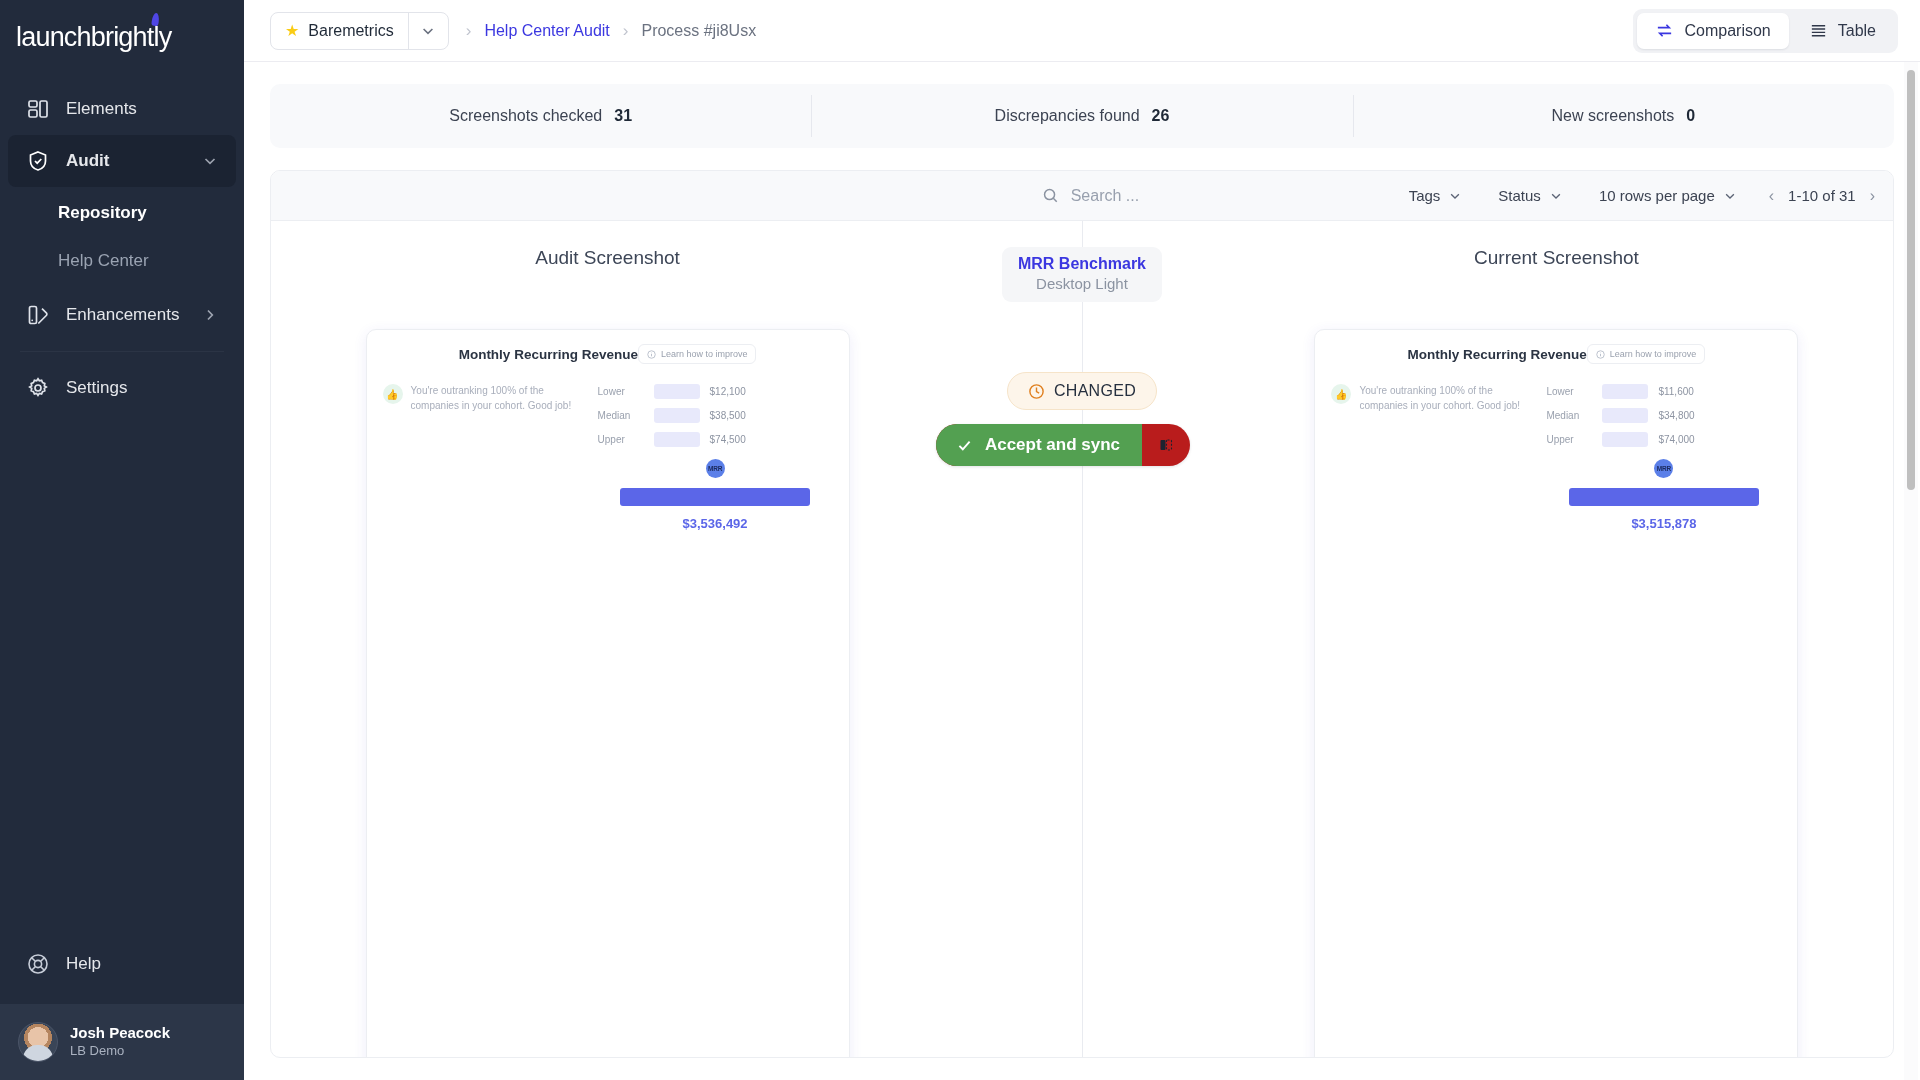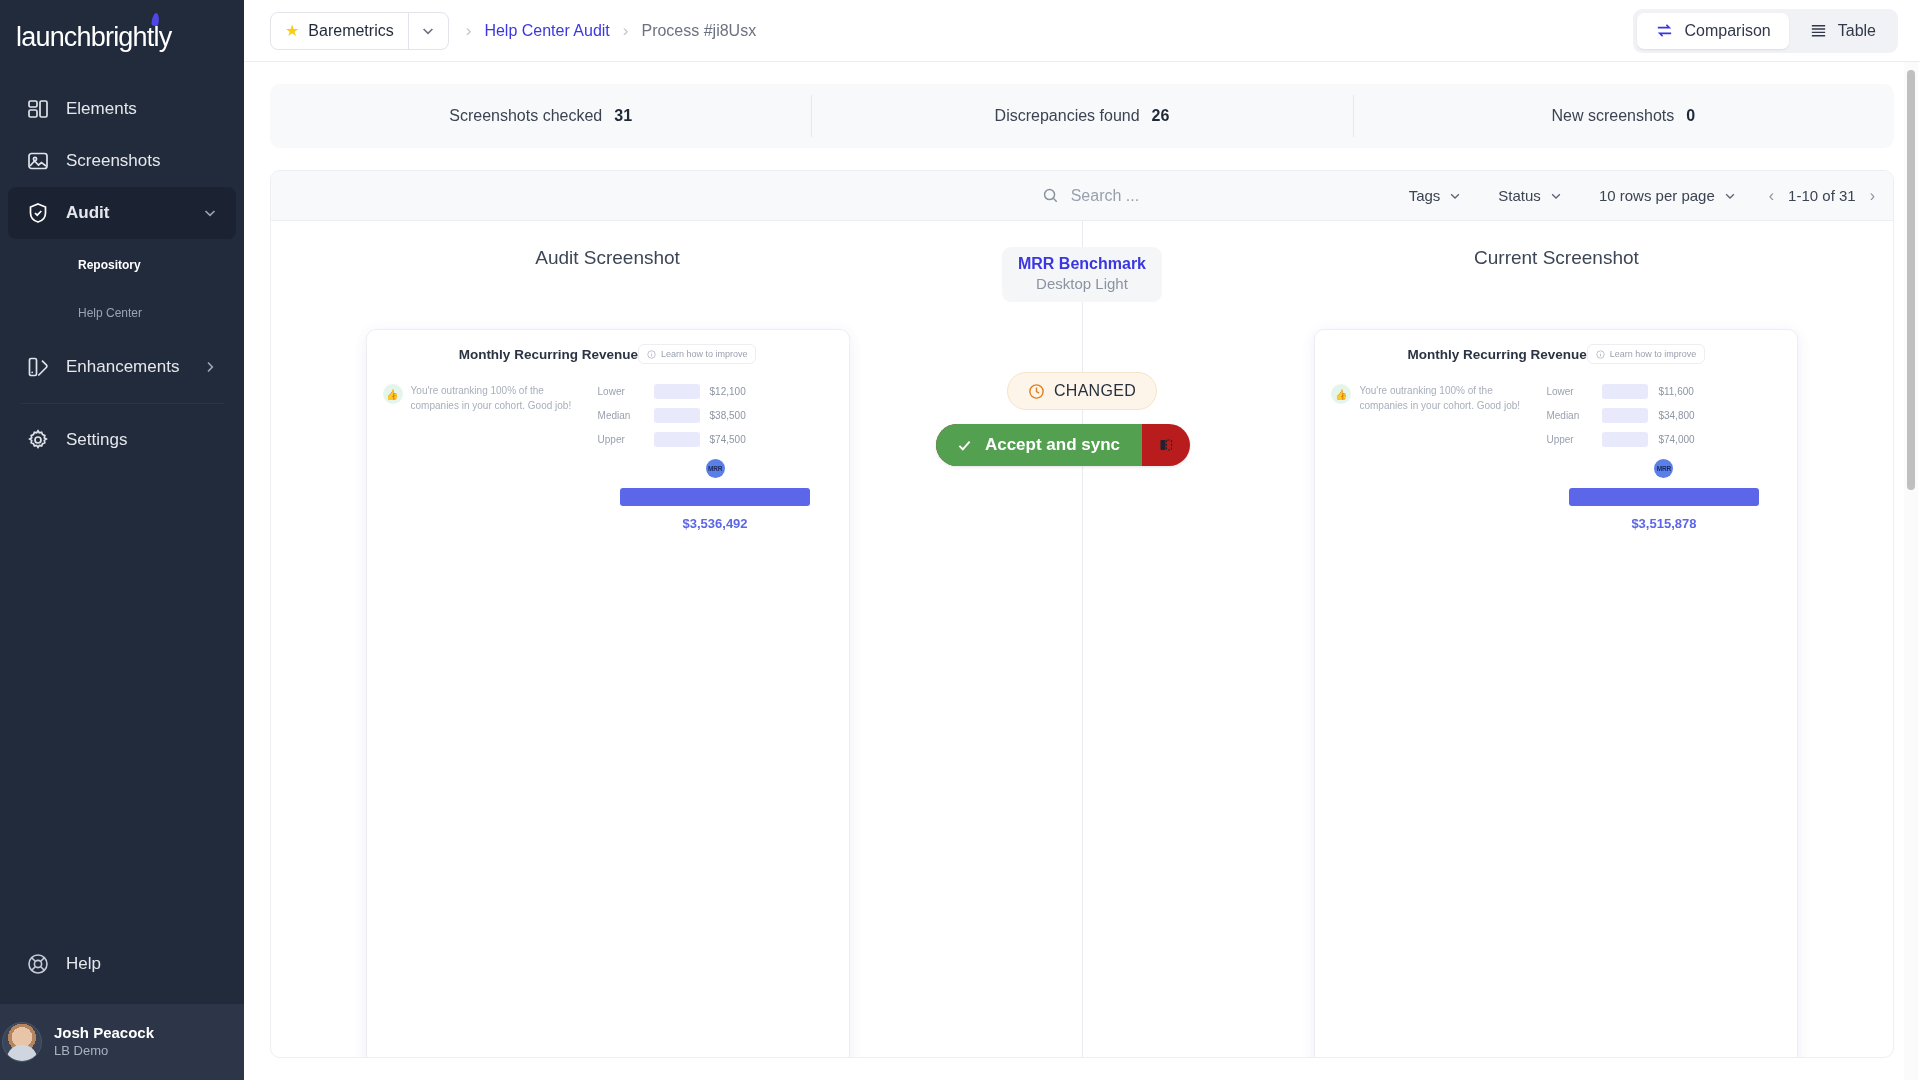--- a/index.html
+++ b/index.html
@@ -35,29 +35,29 @@
     border-radius: 8px; cursor: pointer;
     font-size: 17px; color: #e5e7eb; font-weight: 500;
   }
   .nav-item.active { background: #1b2332; font-weight: 700; }
   .nav-item .ico { width: 24px; height: 24px; flex: 0 0 24px; display: block; }
   .nav-item .label { flex: 1; }
   .nav-item .chev { width: 16px; height: 16px; opacity: .75; }
   .subnav { display: flex; flex-direction: column; padding: 2px 0 4px 0; }
   .subnav-item {
     height: 48px; display: flex; align-items: center;
-    padding-left: 78px; font-size: 12px; cursor: pointer;
+    padding-left: 58px; font-size: 17px; cursor: pointer;
   }
   .subnav-item.current { color: #ffffff; font-weight: 600; }
   .subnav-item.dim { color: #9aa3b2; }
   .nav-divider { height: 1px; background: #36405270; margin: 10px 20px 10px 20px; }
   .sidebar-bottom { margin-top: auto; }
   .user-row {
     display: flex; align-items: center; gap: 12px;
-    padding: 16px 2px; background: #2c3648; height: 76px;
+    padding: 16px 18px; background: #2c3648; height: 76px;
   }
   .avatar {
     width: 40px; height: 40px; border-radius: 50%;
     background: radial-gradient(circle at 50% 38%, #e8c4a8 0 34%, #b5855f 34% 46%, #3a4557 46% 100%);
     overflow: hidden; position: relative; flex: 0 0 40px;
     border: 1px solid #4b5568;
   }
   .avatar::after{
     content:""; position:absolute; left:50%; top:57%;
     transform:translateX(-50%); width:30px; height:22px;
@@ -221,30 +221,20 @@
         <span class="ico">
           <svg width="24" height="24" viewBox="0 0 24 24" fill="none" stroke="#dfe3ea" stroke-width="1.7">
               <rect x="3" y="4" width="8" height="6" rx="1.5"></rect>
               <rect x="3" y="13" width="8" height="7" rx="1.5"></rect>
               <rect x="14" y="4" width="7" height="16" rx="1.5"></rect>
             </svg>
         </span>
         <span class="label">Elements</span>
       </div>
 
-      <div class="nav-item">
-        <span class="ico">
-          <svg width="24" height="24" viewBox="0 0 24 24" fill="none" stroke="#dfe3ea" stroke-width="1.7">
-              <rect x="3" y="4.5" width="18" height="15" rx="2.5"></rect>
-              <circle cx="9" cy="10" r="1.6"></circle>
-              <path d="M4 17l4.5-5 4 4 3-2.5L20 17"></path>
-            </svg>
-        </span>
-        <span class="label">Screenshots</span>
-      </div>
 
       <div class="nav-item active">
         <span class="ico">
           <svg width="24" height="24" viewBox="0 0 24 24" fill="none" stroke="#ffffff" stroke-width="1.7">
               <path d="M12 3l7.5 3v6c0 4.4-3.2 7.8-7.5 9-4.3-1.2-7.5-4.6-7.5-9V6z"></path>
               <path d="M9 12l2.2 2.2L15.3 10"></path>
             </svg>
         </span>
         <span class="label">Audit</span>
         <span class="chev">

